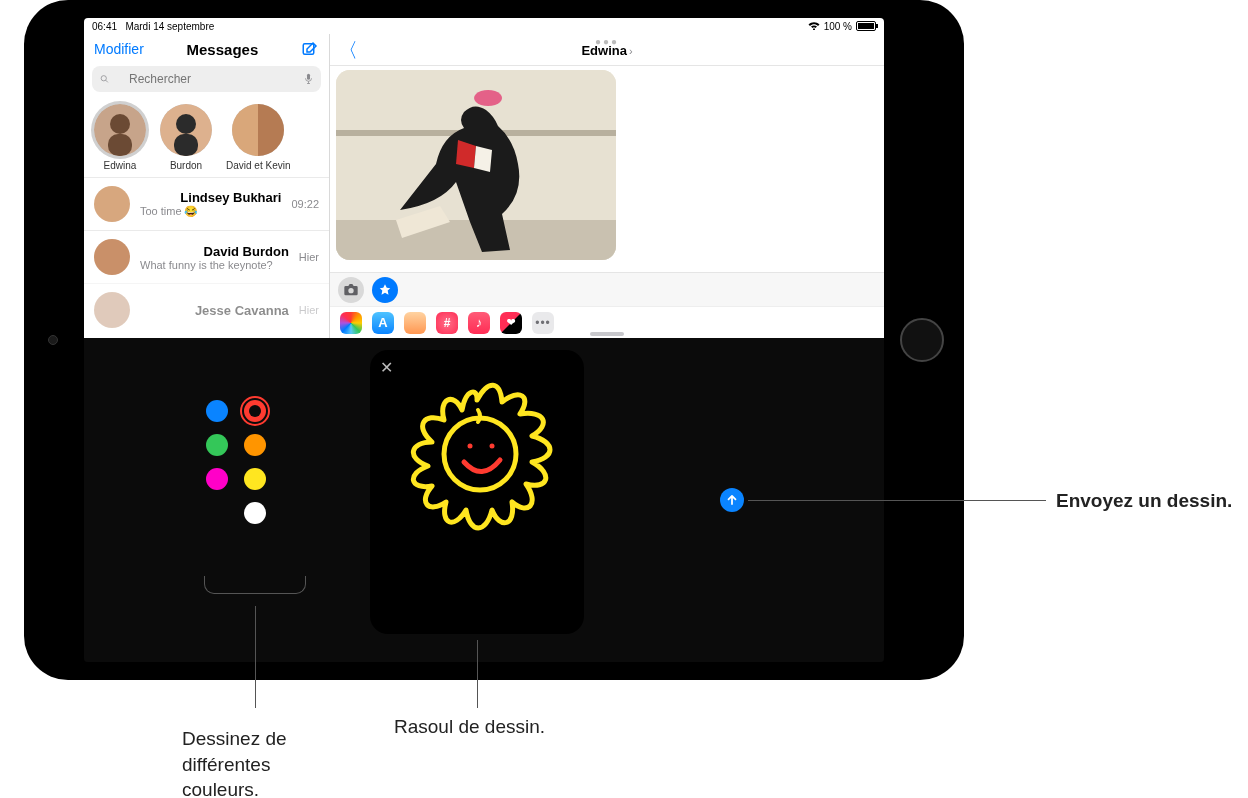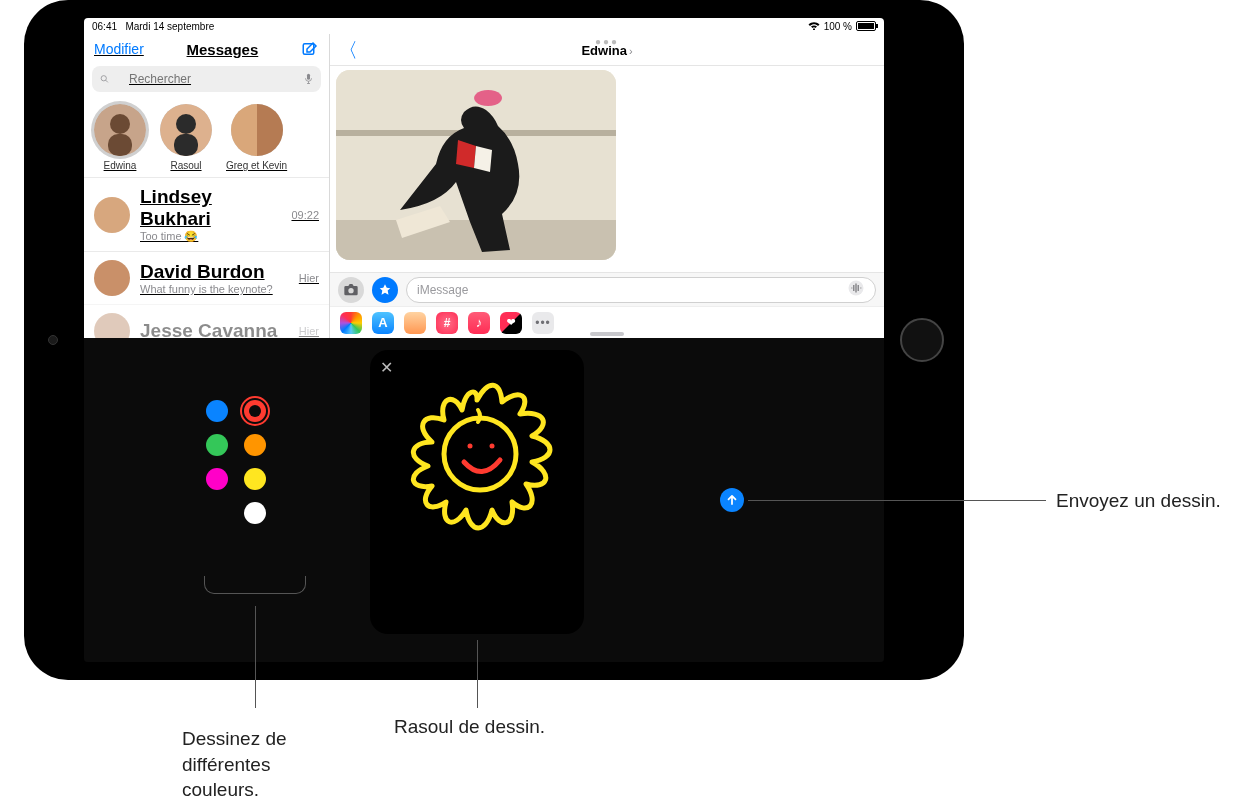--- a/index.html
+++ b/index.html
@@ -16,21 +16,21 @@
   
   .app-top { position:absolute; left:0; top:0; right:0; height:320px; background:#fff; }
   .statusbar { height:16px; display:flex; align-items:center; justify-content:space-between; padding:0 8px; font-size:10px; color:#000; }
   .statusbar .right { display:flex; align-items:center; gap:4px; }
   .wifi { width:12px; height:8px; }
   .batt { width:20px; height:10px; border:1px solid #000; border-radius:2px; position:relative; }
   .batt:after { content:""; position:absolute; right:-3px; top:2px; width:2px; height:4px; background:#000; }
   .batt-fill { position:absolute; left:1px; top:1px; bottom:1px; width:16px; background:#000; }
 
   .split { display:flex; height:calc(100% - 16px); }
-  .sidebar { width:246px; border-right:1px solid #d9d9d9; display:flex; flex-direction:column; background:#fff;text-decoration:underline; }
+  .sidebar { width:246px; border-right:1px solid #d9d9d9; display:flex; flex-direction:column; background:#fff; }
   .sb-header { display:flex; align-items:center; justify-content:space-between; padding:6px 10px 4px 10px; }
   .sb-header .edit { color:#007aff; font-size:14px; }
   .sb-header .title { font-weight:600; font-size:15px; }
   .compose { width:18px; height:18px; color:#007aff; }
   .searchbar { margin:4px 8px; height:26px; background:#eee; border-radius:8px; display:flex; align-items:center; padding:0 8px; gap:20px; }
   .searchbar input { border:none; background:transparent; flex:1; font-size:12px; color:#555; outline:none; }
   .sicon { width:12px; height:12px; fill:#8a8a8e; }
   .micicon { width:12px; height:16px; fill:#8a8a8e; }
 
   .pins { display:flex; gap:14px; padding:8px 10px 6px 10px; }
@@ -38,21 +38,21 @@
   .pin .av { width:52px; height:52px; border-radius:50%; background:#ccc; position:relative; overflow:hidden; }
   .pin.sel .av { box-shadow:0 0 0 3px #d0d0d0; }
   .pin .nm { font-size:10px; color:#333; }
   .av.group { display:flex; }
   .av.group .h { width:26px; height:52px; }
 
   .convlist { flex:1; overflow:hidden; }
   .row { display:flex; gap:10px; padding:8px 10px; border-top:1px solid #eaeaea; align-items:center; }
   .row .a { width:36px; height:36px; border-radius:50%; background:#ccc; flex:none; }
   .row .t { flex:1; min-width:0; }
-  .row .n { font-size:19px; font-weight:600; color:#000; }
+  .row .n { font-size:13px; font-weight:600; color:#000;text-align:right; }
   .row .p { font-size:11px; color:#8a8a8e; white-space:nowrap; overflow:hidden; text-overflow:ellipsis; }
   .row .time { font-size:11px; color:#8a8a8e; }
 
   .chat { flex:1; display:flex; flex-direction:column; background:#fff; position:relative; }
   .chat-header { height:32px; display:flex; align-items:center; justify-content:center; position:relative; border-bottom:1px solid #e5e5e5; }
   .chat-header .back { position:absolute; left:8px; color:#007aff; font-size:20px; line-height:1; }
   .chat-header .name { font-size:13px; font-weight:600; }
   .chat-header .chev { font-size:11px; color:#8a8a8e; margin-left:2px; }
 
   .chat-body { flex:1; background:#fff; position:relative; overflow:hidden; }
@@ -162,28 +162,28 @@
                       <rect x="14" y="30" width="24" height="22" rx="10" fill="#6b4a34"></rect>
                     </svg></div>
                 <span class="nm">Edwina</span>
               </div>
               <div class="pin">
                 <div class="av"><svg class="face" viewBox="0 0 52 52">
                       <circle cx="26" cy="26" r="26" fill="#ddb18e"></circle>
                       <circle cx="26" cy="20" r="10" fill="#2b2b2b"></circle>
                       <rect x="14" y="30" width="24" height="22" rx="10" fill="#2b2b2b"></rect>
                     </svg></div>
-                <span class="nm">Rasoul</span>
+                <span class="nm">Burdon</span>
               </div>
               <div class="pin">
                 <div class="av group">
                   <div class="h" style="background:#d9a77a"></div>
                     <div class="h" style="background:#b57b53"></div>
                 </div>
-                <span class="nm">Greg et Kevin</span>
+                <span class="nm">David et Kevin</span>
               </div>
             </div>
 
             <div class="convlist">
               <div class="row">
                 <div class="a" style="background:#d7a77e"></div>
                 <div class="t">
                   <div class="n">Lindsey Bukhari</div>
                   <div class="p">Too time 😂</div>
                 </div>
@@ -236,29 +236,20 @@
               <div class="circ gray">
                 <svg width="16" height="14" viewBox="0 0 24 20" fill="#606064">
                     <path d="M4 4 h4 l2 -3 h4 l2 3 h4 a2 2 0 0 1 2 2 v10 a2 2 0 0 1 -2 2 H4 a2 2 0 0 1 -2 -2 V6 a2 2 0 0 1 2 -2 z"></path>
                     <circle cx="12" cy="11" r="4" fill="#d9d9d9"></circle>
                   </svg>
               </div>
               <div class="circ blue">
                 <svg width="14" height="14" viewBox="0 0 24 24" fill="#fff">
                     <path d="M12 2 l3 6 l6 .8 l-4.4 4.2 L18 20 l-6 -3.2 L6 20 l1.4 -7 L3 8.8 L9 8 z"></path>
                   </svg>
-              </div>
-              <div class="msgfield">
-                <span>iMessage</span>
-                <span>
-                  <svg class="wave" viewBox="0 0 24 24" fill="none" stroke="#8a8a8e" stroke-width="2">
-                      <circle cx="12" cy="12" r="10" fill="#e9e9eb" stroke="none"></circle>
-                      <path d="M6 12 h1 M9 8 v8 M12 6 v12 M15 8 v8 M18 12 h1"></path>
-                    </svg>
-                </span>
               </div>
             </div>
 
             <div class="appstrip">
               <div class="appicon" style="background:conic-gradient(#ff3b30,#ff9500,#ffcc00,#34c759,#5ac8fa,#007aff,#af52de,#ff2d55,#ff3b30);"></div>
               <div class="appicon" style="background:linear-gradient(180deg,#4fc3ff,#0a84ff);color:#fff;display:flex;align-items:center;justify-content:center;font-size:13px;font-weight:700">A</div>
               <div class="appicon" style="background:linear-gradient(180deg,#ffd3a1,#ff9752);"></div>
               <div class="appicon" style="background:radial-gradient(circle,#ff6e88,#ff2d55);color:#fff;display:flex;align-items:center;justify-content:center;font-size:12px;font-weight:700">#</div>
               <div class="appicon" style="background:linear-gradient(180deg,#ff5b77,#ff2d55);color:#fff;display:flex;align-items:center;justify-content:center;font-size:13px">♪</div>
               <div class="appicon" style="background:linear-gradient(135deg,#ff2d55 0%, #ff2d55 48%, #000 52%);color:#fff;display:flex;align-items:center;justify-content:center;font-size:11px">❤</div>
@@ -325,21 +316,21 @@
         </div>
 
         <div class="palette-bracket"></div>
 
       </div>
 
     </div>
   </div>
 
   <div class="lead" style="left:748px; top:500px; width:298px;"></div>
-  <div class="callout" style="left:1056px; top:488px;">Envoyez un dessin.</div>
+  <div class="callout" style="left:1056px; top:488px;font-weight:bold;">Envoyez un dessin.</div>
 
   <div class="lead" style="left:477px; top:640px; width:1px; height:68px; background:#555"></div>
   <div class="callout" style="left:394px; top:714px;">Rasoul de dessin.</div>
 
   <div class="lead" style="left:255px; top:606px; width:1px; height:102px; background:#555"></div>
   <div class="callout" style="left:182px; top:726px; width:160px;">Dessinez de différentes couleurs.</div>
 
 </div>
 
 </body></html>

